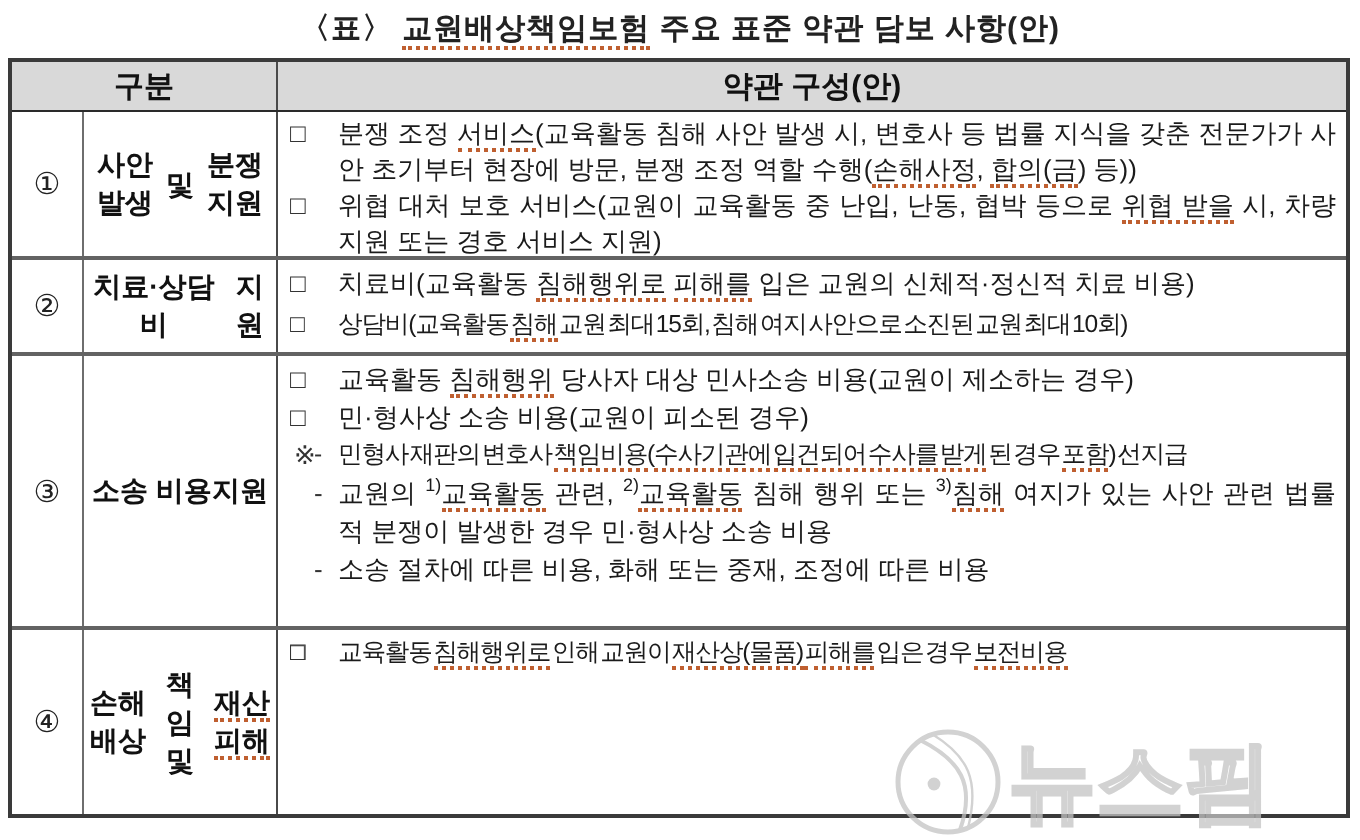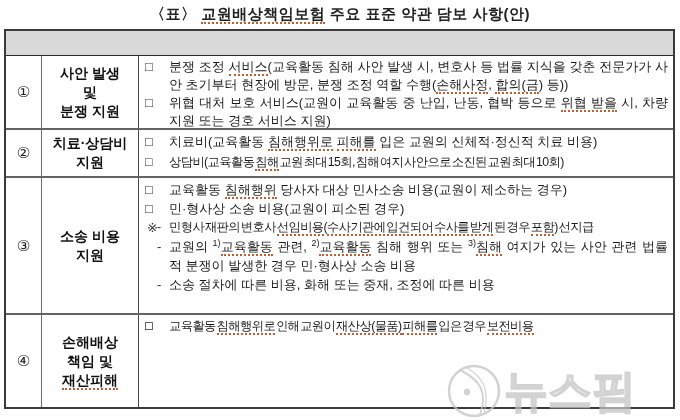--- a/index.html
+++ b/index.html
@@ -26,21 +26,21 @@
   .thg{width:133px;border-right:1px solid #4a4a4a;}
   .thc{flex:1;}
   .trow{display:flex;box-sizing:border-box;border-bottom:2px solid #636363;overflow:hidden;}
   .trow:last-child{border-bottom:none;}
   .cell{box-sizing:border-box;overflow:hidden;}
   .num{
     width:36px;border-right:1px solid #6e6e6e;display:flex;align-items:center;justify-content:center;
     font-size:15px;color:#222;flex:none;
   }
   .label{
-    width:97px;border-right:1px solid #4a4a4a;display:flex;flex-direction:column;justify-content:center;
+    width:97px;border-right:1px solid #4a4a4a;display:flex;flex-direction:row;justify-content:center;
     align-items:center;text-align:center;font-weight:bold;font-size:14px;line-height:19px;color:#111;flex:none;
   }
   .content{flex:1;padding:2px 5px 0 4px;font-size:13px;text-align:justify;color:#1b1b1b;}
   .item{position:relative;padding-left:26px;}
   .item .bullet{position:absolute;left:2px;top:0;color:#333;}
   .k-note .bullet{left:4px;}
   .k-dash .bullet{left:14px;}
   .condensed{letter-spacing:-0.6px;word-spacing:-2px;font-size:12.3px;}
   sup{font-size:9px;line-height:0;}
   
@@ -51,20 +51,22 @@
 <body>
 
 <div class="stage">
 
   <div class="title">
     <span>〈표〉 </span><span class="sp">교원배상책임보험</span><span> 주요 표준 약관 담보 사항(안)</span>
   </div>
 
   <div class="table">
     <div class="thead">
+      <div class="th thg">구분</div>
+      <div class="th thc">약관 구성(안)</div>
     </div>
     <div id="tbody">
         <div class="trow" style="height: 74px;">
           <div class="cell num">①</div>
           <div class="cell label">
             <div class="lline">사안 발생</div>
             <div class="lline">및</div>
             <div class="lline">분쟁 지원</div>
           </div>
           <div class="cell content" style="line-height: 18px;">
@@ -86,21 +88,21 @@
         <div class="trow" style="height: 137px;">
           <div class="cell num">③</div>
           <div class="cell label">
             <div class="lline">소송 비용</div>
             <div class="lline">지원</div>
           </div>
           <div class="cell content" style="line-height: 19px;">
             <div class="item k-box"><span class="bullet">□</span><span class="txt">교육활동 <span class="sp">침해행위</span> 당사자 대상 민사소송 비용(교원이 제소하는 경우)</span></div>
             <div class="item k-box"><span class="bullet">□</span><span class="txt">민·형사상 소송 비용(교원이 피소된 경우)</span></div>
             <div class="item k-note"><span class="bullet">※</span></div>
-            <div class="item k-dash condensed"><span class="bullet">-</span><span class="txt">민형사 재판의 변호사 <span class="sp">선임비용</span>(<span class="sp">수사기관에 입건되어 수사를 받게</span> 된 경우 <span class="sp">포함</span>) 선지급</span></div>
+            <div class="item k-dash condensed"><span class="bullet">-</span><span class="txt">민형사 재판의 변호사 <span class="sp">책임비용</span>(<span class="sp">수사기관에 입건되어 수사를 받게</span> 된 경우 <span class="sp">포함</span>) 선지급</span></div>
             <div class="item k-dash"><span class="bullet">-</span><span class="txt">교원의 <sup>1)</sup><span class="sp">교육활동</span> 관련, <sup>2)</sup><span class="sp">교육활동</span> 침해 행위 또는 <sup>3)</sup><span class="sp">침해</span> 여지가 있는 사안 관련 법률적 분쟁이 발생한 경우 민·형사상 소송 비용</span></div>
             <div class="item k-dash"><span class="bullet">-</span><span class="txt">소송 절차에 따른 비용, 화해 또는 중재, 조정에 따른 비용</span></div>
           </div>
         </div>
         <div class="trow" style="height: 92px;">
           <div class="cell num">④</div>
           <div class="cell label">
             <div class="lline">손해배상</div>
             <div class="lline">책임 및</div>
             <div class="lline"><span class="sp">재산피해</span></div>

